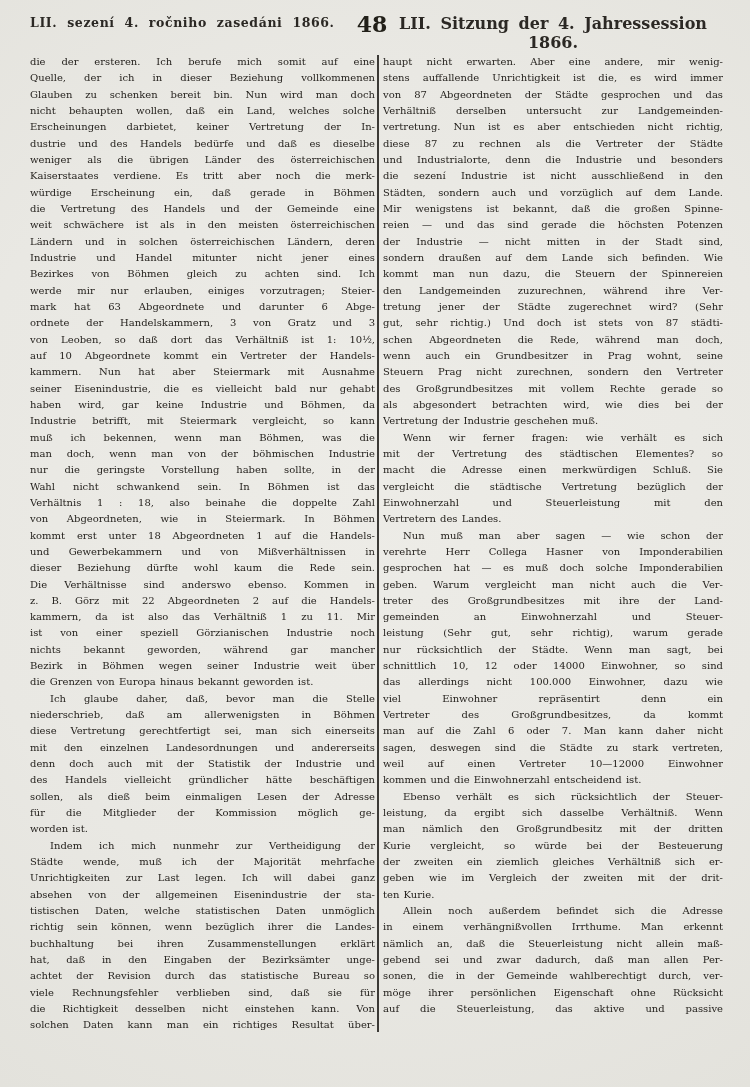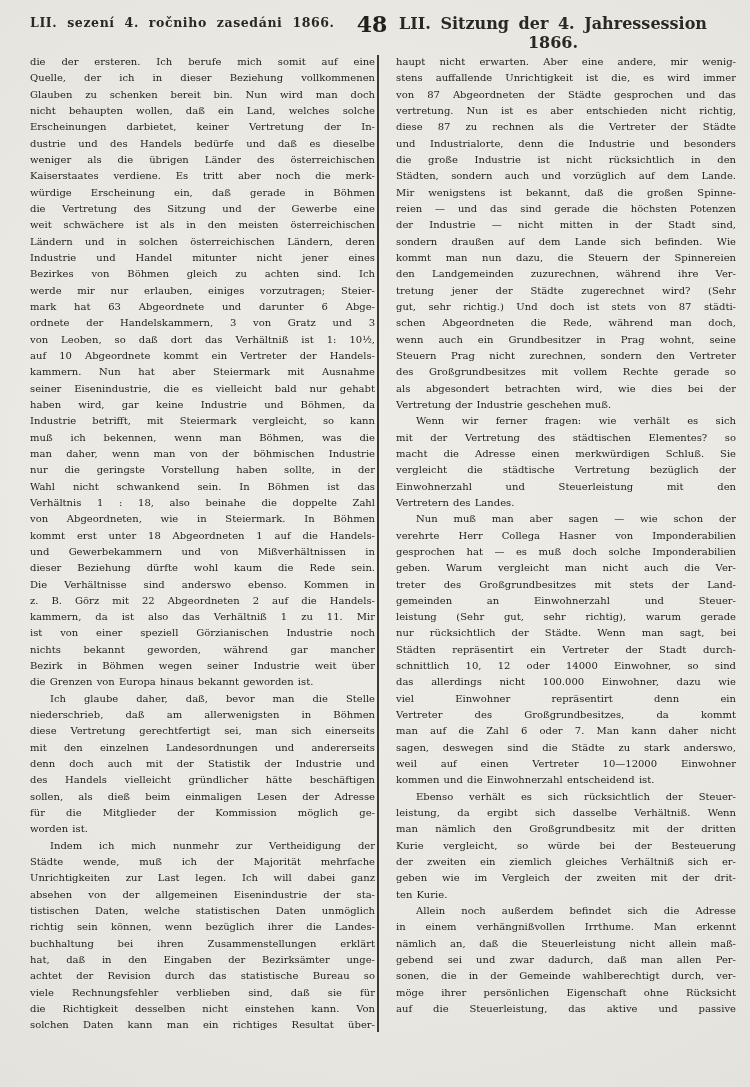--- a/index.html
+++ b/index.html
@@ -24,21 +24,21 @@
   }
   .divider {
     position:absolute; left:377px; top:55px; width:1.5px; height:977px;
     background:#3c3a36;
   }
   .col {
     position:absolute; top:54px; font-size:10px; line-height:16.33px;
     color:#26231f;
   }
   .col-left  { left:30px;  width:345px; }
-  .col-right { left:396px; width:340px; }
+  .col-right { left:383px; width:340px; }
   .line {
     height:16.33px; overflow:hidden;
     text-align:justify; text-align-last:justify;
     word-spacing:1px;
   }
   .line.end    { text-align-last:left; }
   .line.indent { text-indent:20px; }
 </style>
 </head>
 <body>
@@ -53,36 +53,36 @@
   <div class="col col-left" id="col-left">
       <div class="line">die der ersteren. Ich berufe mich somit auf eine</div>
       <div class="line">Quelle, der ich in dieser Beziehung vollkommenen</div>
       <div class="line">Glauben zu schenken bereit bin. Nun wird man doch</div>
       <div class="line">nicht behaupten wollen, daß ein Land, welches solche</div>
       <div class="line">Erscheinungen darbietet, keiner Vertretung der In-</div>
       <div class="line">dustrie und des Handels bedürfe und daß es dieselbe</div>
       <div class="line">weniger als die übrigen Länder des österreichischen</div>
       <div class="line">Kaiserstaates verdiene. Es tritt aber noch die merk-</div>
       <div class="line">würdige Erscheinung ein, daß gerade in Böhmen</div>
-      <div class="line">die Vertretung des Sitzung und der Gewerbe eine</div>
+      <div class="line">die Vertretung des Handels und der Gemeinde eine</div>
       <div class="line">weit schwächere ist als in den meisten österreichischen</div>
       <div class="line">Ländern und in solchen österreichischen Ländern, deren</div>
       <div class="line">Industrie und Handel mitunter nicht jener eines</div>
       <div class="line">Bezirkes von Böhmen gleich zu achten sind. Ich</div>
       <div class="line">werde mir nur erlauben, einiges vorzutragen; Steier-</div>
       <div class="line">mark hat 63 Abgeordnete und darunter 6 Abge-</div>
       <div class="line">ordnete der Handelskammern, 3 von Gratz und 3</div>
       <div class="line">von Leoben, so daß dort das Verhältniß ist 1: 10½,</div>
       <div class="line">auf 10 Abgeordnete kommt ein Vertreter der Handels-</div>
       <div class="line">kammern. Nun hat aber Steiermark mit Ausnahme</div>
       <div class="line">seiner Eisenindustrie, die es vielleicht bald nur gehabt</div>
       <div class="line">haben wird, gar keine Industrie und Böhmen, da</div>
       <div class="line">Industrie betrifft, mit Steiermark vergleicht, so kann</div>
       <div class="line">muß ich bekennen, wenn man Böhmen, was die</div>
-      <div class="line">man daher, wenn man von der böhmischen Industrie</div>
+      <div class="line">man doch, wenn man von der böhmischen Industrie</div>
       <div class="line">nur die geringste Vorstellung haben sollte, in der</div>
       <div class="line">Wahl nicht schwankend sein. In Böhmen ist das</div>
       <div class="line">Verhältnis 1 : 18, also beinahe die doppelte Zahl</div>
       <div class="line">von Abgeordneten, wie in Steiermark. In Böhmen</div>
       <div class="line">kommt erst unter 18 Abgeordneten 1 auf die Handels-</div>
       <div class="line">und Gewerbekammern und von Mißverhältnissen in</div>
       <div class="line">dieser Beziehung dürfte wohl kaum die Rede sein.</div>
       <div class="line">Die Verhältnisse sind anderswo ebenso. Kommen in</div>
       <div class="line">z. B. Görz mit 22 Abgeordneten 2 auf die Handels-</div>
       <div class="line">kammern, da ist also das Verhältniß 1 zu 11. Mir</div>
@@ -109,24 +109,25 @@
       <div class="line">hat, daß in den Eingaben der Bezirksämter unge-</div>
       <div class="line">achtet der Revision durch das statistische Bureau so</div>
       <div class="line">viele Rechnungsfehler verblieben sind, daß sie für</div>
       <div class="line">die Richtigkeit desselben nicht einstehen kann. Von</div>
       <div class="line">solchen Daten kann man ein richtiges Resultat über-</div>
     </div>
   <div class="col col-right" id="col-right">
       <div class="line">haupt nicht erwarten. Aber eine andere, mir wenig-</div>
       <div class="line">stens auffallende Unrichtigkeit ist die, es wird immer</div>
       <div class="line">von 87 Abgeordneten der Städte gesprochen und das</div>
+      <div class="line">Verhältniß derselben untersucht zur Landgemeinden-</div>
       <div class="line">vertretung. Nun ist es aber entschieden nicht richtig,</div>
       <div class="line">diese 87 zu rechnen als die Vertreter der Städte</div>
       <div class="line">und Industrialorte, denn die Industrie und besonders</div>
-      <div class="line">die große Industrie ist nicht rücksichtlich in den</div>
+      <div class="line">die sezení Industrie ist nicht ausschließend in den</div>
       <div class="line">Städten, sondern auch und vorzüglich auf dem Lande.</div>
       <div class="line">Mir wenigstens ist bekannt, daß die großen Spinne-</div>
       <div class="line">reien — und das sind gerade die höchsten Potenzen</div>
       <div class="line">der Industrie — nicht mitten in der Stadt sind,</div>
       <div class="line">sondern draußen auf dem Lande sich befinden. Wie</div>
       <div class="line">kommt man nun dazu, die Steuern der Spinnereien</div>
       <div class="line">den Landgemeinden zuzurechnen, während ihre Ver-</div>
       <div class="line">tretung jener der Städte zugerechnet wird? (Sehr</div>
       <div class="line">gut, sehr richtig.) Und doch ist stets von 87 städti-</div>
       <div class="line">schen Abgeordneten die Rede, während man doch,</div>
@@ -138,31 +139,30 @@
       <div class="line indent">Wenn wir ferner fragen: wie verhält es sich</div>
       <div class="line">mit der Vertretung des städtischen Elementes? so</div>
       <div class="line">macht die Adresse einen merkwürdigen Schluß. Sie</div>
       <div class="line">vergleicht die städtische Vertretung bezüglich der</div>
       <div class="line">Einwohnerzahl und Steuerleistung mit den</div>
       <div class="line end">Vertretern des Landes.</div>
       <div class="line indent">Nun muß man aber sagen — wie schon der</div>
       <div class="line">verehrte Herr Collega Hasner von Imponderabilien</div>
       <div class="line">gesprochen hat — es muß doch solche Imponderabilien</div>
       <div class="line">geben. Warum vergleicht man nicht auch die Ver-</div>
-      <div class="line">treter des Großgrundbesitzes mit stets der Land-</div>
+      <div class="line">treter des Großgrundbesitzes mit ihre der Land-</div>
       <div class="line">gemeinden an Einwohnerzahl und Steuer-</div>
       <div class="line">leistung (Sehr gut, sehr richtig), warum gerade</div>
       <div class="line">nur rücksichtlich der Städte. Wenn man sagt, bei</div>
-      <div class="line">Städten repräsentirt ein Vertreter der Stadt durch-</div>
       <div class="line">schnittlich 10, 12 oder 14000 Einwohner, so sind</div>
       <div class="line">das allerdings nicht 100.000 Einwohner, dazu wie</div>
       <div class="line">viel Einwohner repräsentirt denn ein</div>
       <div class="line">Vertreter des Großgrundbesitzes, da kommt</div>
       <div class="line">man auf die Zahl 6 oder 7. Man kann daher nicht</div>
-      <div class="line">sagen, deswegen sind die Städte zu stark anderswo,</div>
+      <div class="line">sagen, deswegen sind die Städte zu stark vertreten,</div>
       <div class="line">weil auf einen Vertreter 10—12000 Einwohner</div>
       <div class="line end">kommen und die Einwohnerzahl entscheidend ist.</div>
       <div class="line indent">Ebenso verhält es sich rücksichtlich der Steuer-</div>
       <div class="line">leistung, da ergibt sich dasselbe Verhältniß.  Wenn</div>
       <div class="line">man nämlich den Großgrundbesitz mit der dritten</div>
       <div class="line">Kurie vergleicht, so würde bei der Besteuerung</div>
       <div class="line">der zweiten ein ziemlich gleiches Verhältniß sich er-</div>
       <div class="line">geben wie im Vergleich der zweiten mit der drit-</div>
       <div class="line end">ten Kurie.</div>
       <div class="line indent">Allein noch außerdem befindet sich die Adresse</div>

